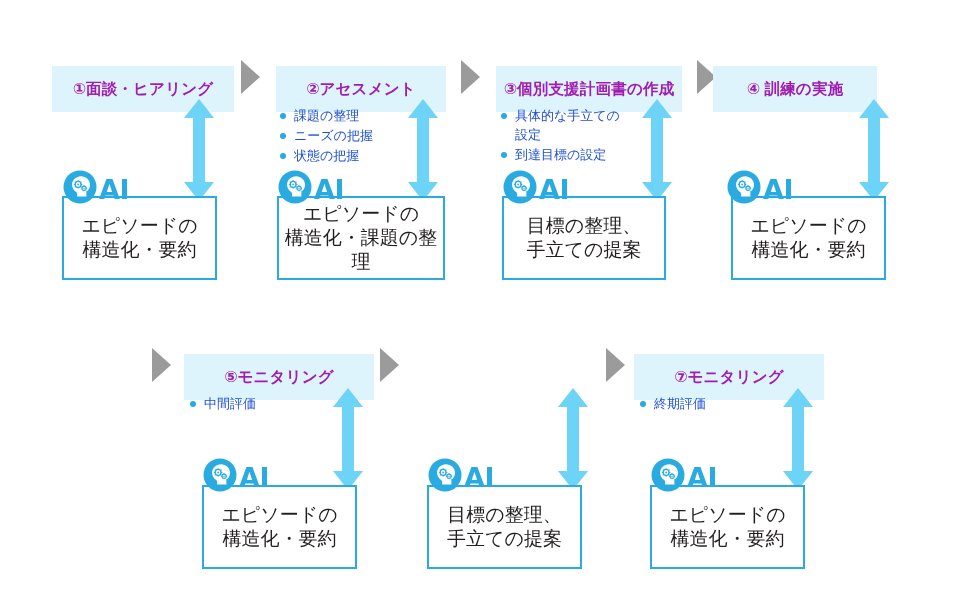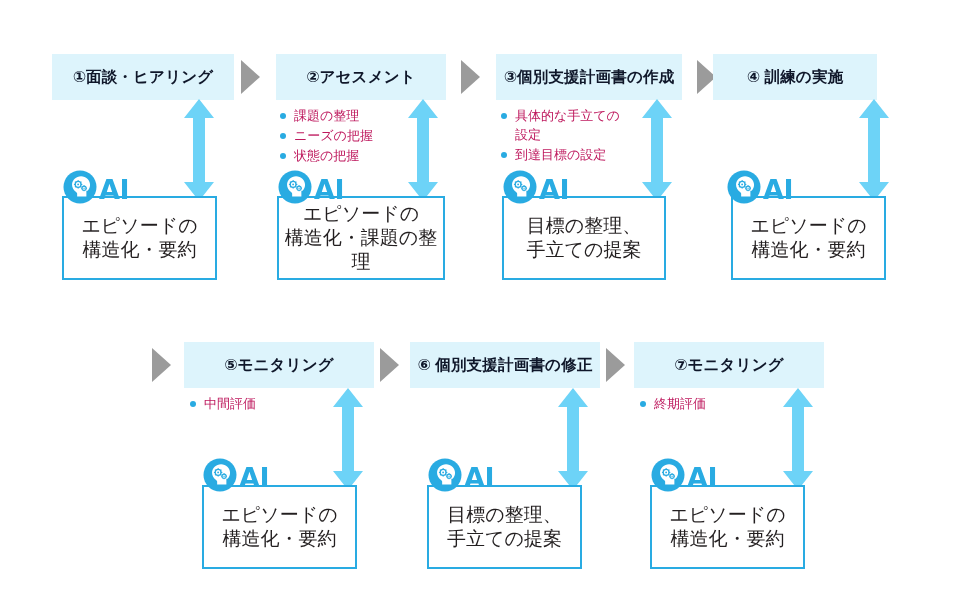--- a/index.html
+++ b/index.html
@@ -14,41 +14,42 @@
   #canvas{position:absolute;inset:0;}
 
   
   .stage-header{
     position:absolute;
     background:#ddf4fc;
     display:flex;align-items:center;justify-content:center;
     font-weight:bold;
     font-size:15.5px;
     letter-spacing:.2px;
-    color:#0f172a;
+    color:#a21caf;
     box-sizing:border-box;
     padding:0 6px;
     white-space:nowrap;
+    margin-top:12px;
   }
 
   
   .chevron{
     position:absolute;
     width:0;height:0;
     border-top:17px solid transparent;
     border-bottom:17px solid transparent;
     border-left:19px solid #9b9b9b;
   }
 
   
   .bullets{
     position:absolute;
     font-size:13px;
     line-height:19px;
-    color:#be185d;
+    color:#1d4ed8;
   }
   .bullets .li{
     position:relative;
     padding-left:14px;
     margin-bottom:1px;
     white-space:pre-line;
   }
   .bullets .li::before{
     content:"";
     position:absolute;
@@ -338,21 +339,20 @@
       </svg>
     </span>
     <span class="ai-word">AI</span>
   </div>
 
   <div class="ai-card" style="left:202px;top:485px;width:155px;height:84px;">エピソードの
 構造化・要約</div>
 
   <div class="chevron" style="left:380px;top:348px;"></div>
 
-  <div class="stage-header" style="left:410px;top:342px;width:190px;height:46px;">⑥ 個別支援計画書の修正</div>
 
   <div class="dbl-arrow" style="left:554px;top:388px;width:38px;height:102px;">
     <svg width="38" height="102" viewBox="0 0 38 102">
       <polygon points="19,0 34,19 25,19 25,83 34,83 19,102 4,83 13,83 13,19 4,19" fill="#6dd3f7"></polygon>
     </svg>
   </div>
 
   <div class="ai-badge" style="left:427px;top:457px;">
     <span class="ai-icon">
       <svg width="36" height="36" viewBox="0 0 48 48">

